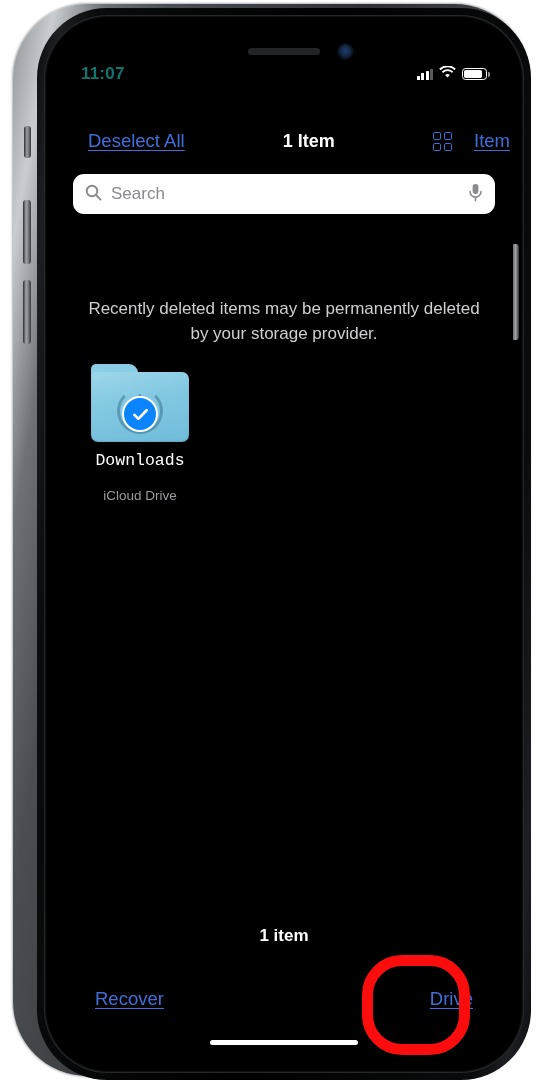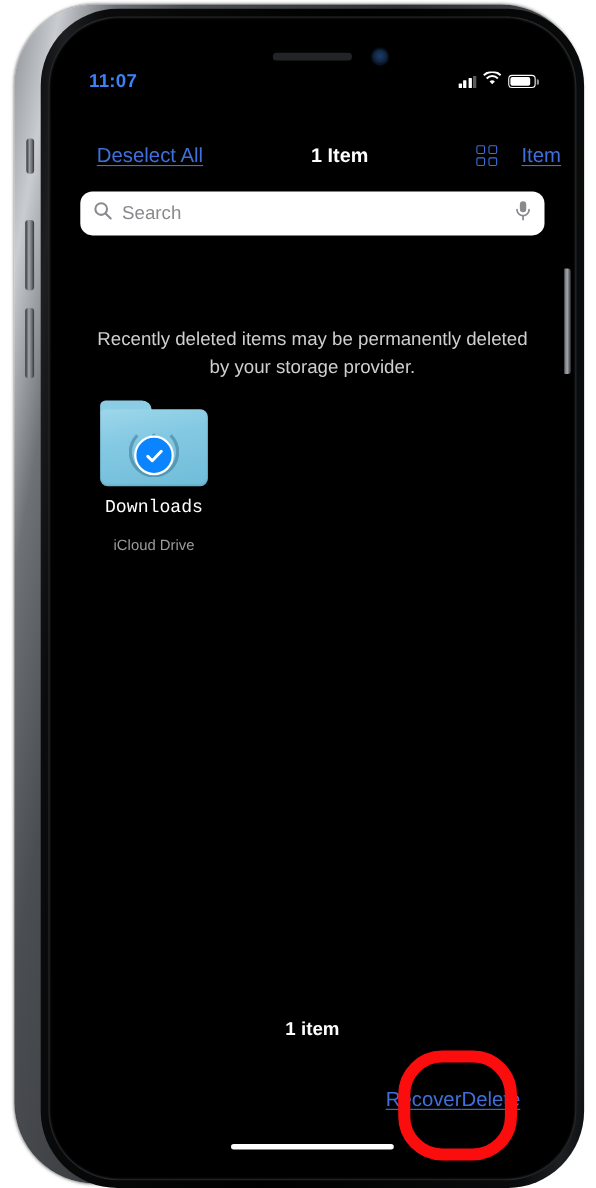--- a/index.html
+++ b/index.html
@@ -74,21 +74,21 @@
     background:radial-gradient(circle at 50% 45%,#1b3c6e 0%,#12263f 55%,#06080d 100%);
     box-shadow:0 0 2px 1px rgba(40,80,150,.45);
   }
 
   
   #status-bar{
     position:absolute; left:0; top:34px; width:100%; height:28px;
     display:flex; align-items:center; justify-content:space-between;
     padding:0 26px;
   }
-  #status-time{ color:#3b82f6; font-size:17px; font-weight:bold; letter-spacing:.2px; }
+  #status-time{ color:#0f766e; font-size:17px; font-weight:bold; letter-spacing:.2px; }
   #status-icons{ display:flex; align-items:center; gap:6px; }
 
   .signal-bars{ display:flex; align-items:flex-end; gap:1.5px; height:11px; }
   .signal-bars i{ display:block; width:3px; background:#fff; border-radius:.5px; }
   .signal-bars i:nth-child(1){ height:4px; }
   .signal-bars i:nth-child(2){ height:6.5px; }
   .signal-bars i:nth-child(3){ height:9px; }
   .signal-bars i:nth-child(4){ height:11px; background:#5a5a5c; }
 
   .battery{
@@ -173,21 +173,21 @@
   .file-name{ color:#fff; font-size:16.5px; line-height:1.25;font-family:Liberation Mono, monospace; }
   .file-source{ color:#9b9b9f; font-size:13.5px; margin-top:16px; }
 
   
   #item-count{
     position:absolute; left:0; top:900px; width:100%;
     text-align:center; color:#fff; font-size:17px; font-weight:bold;
   }
   #bottom-toolbar{
     position:absolute; left:0; top:962px; width:100%;
-    display:flex; justify-content:flex-end; padding:0 40px;
+    display:flex; justify-content:space-between; padding:0 40px;
   }
   #home-indicator{
     position:absolute; left:50%; bottom:17px; transform:translateX(-50%);
     width:148px; height:5.5px; border-radius:3px; background:#fff;
   }
 
   
   #delete-annotation{
     position:absolute; left:307px; top:929px;
     width:108px; height:100px;
@@ -279,20 +279,20 @@
         </div>
         <div class="file-name">Downloads</div>
         <div class="file-source">iCloud Drive</div>
       </div>
     </div>
 
     <div id="item-count">1 item</div>
 
     <div id="bottom-toolbar">
       <div class="nav-link">Recover</div>
-      <div class="nav-link">Delete</div>
+      <div class="nav-link">Drive</div>
     </div>
 
     <div id="delete-annotation"></div>
 
     <div id="home-indicator"></div>
   </div>
 </div>
 
 </body></html>

